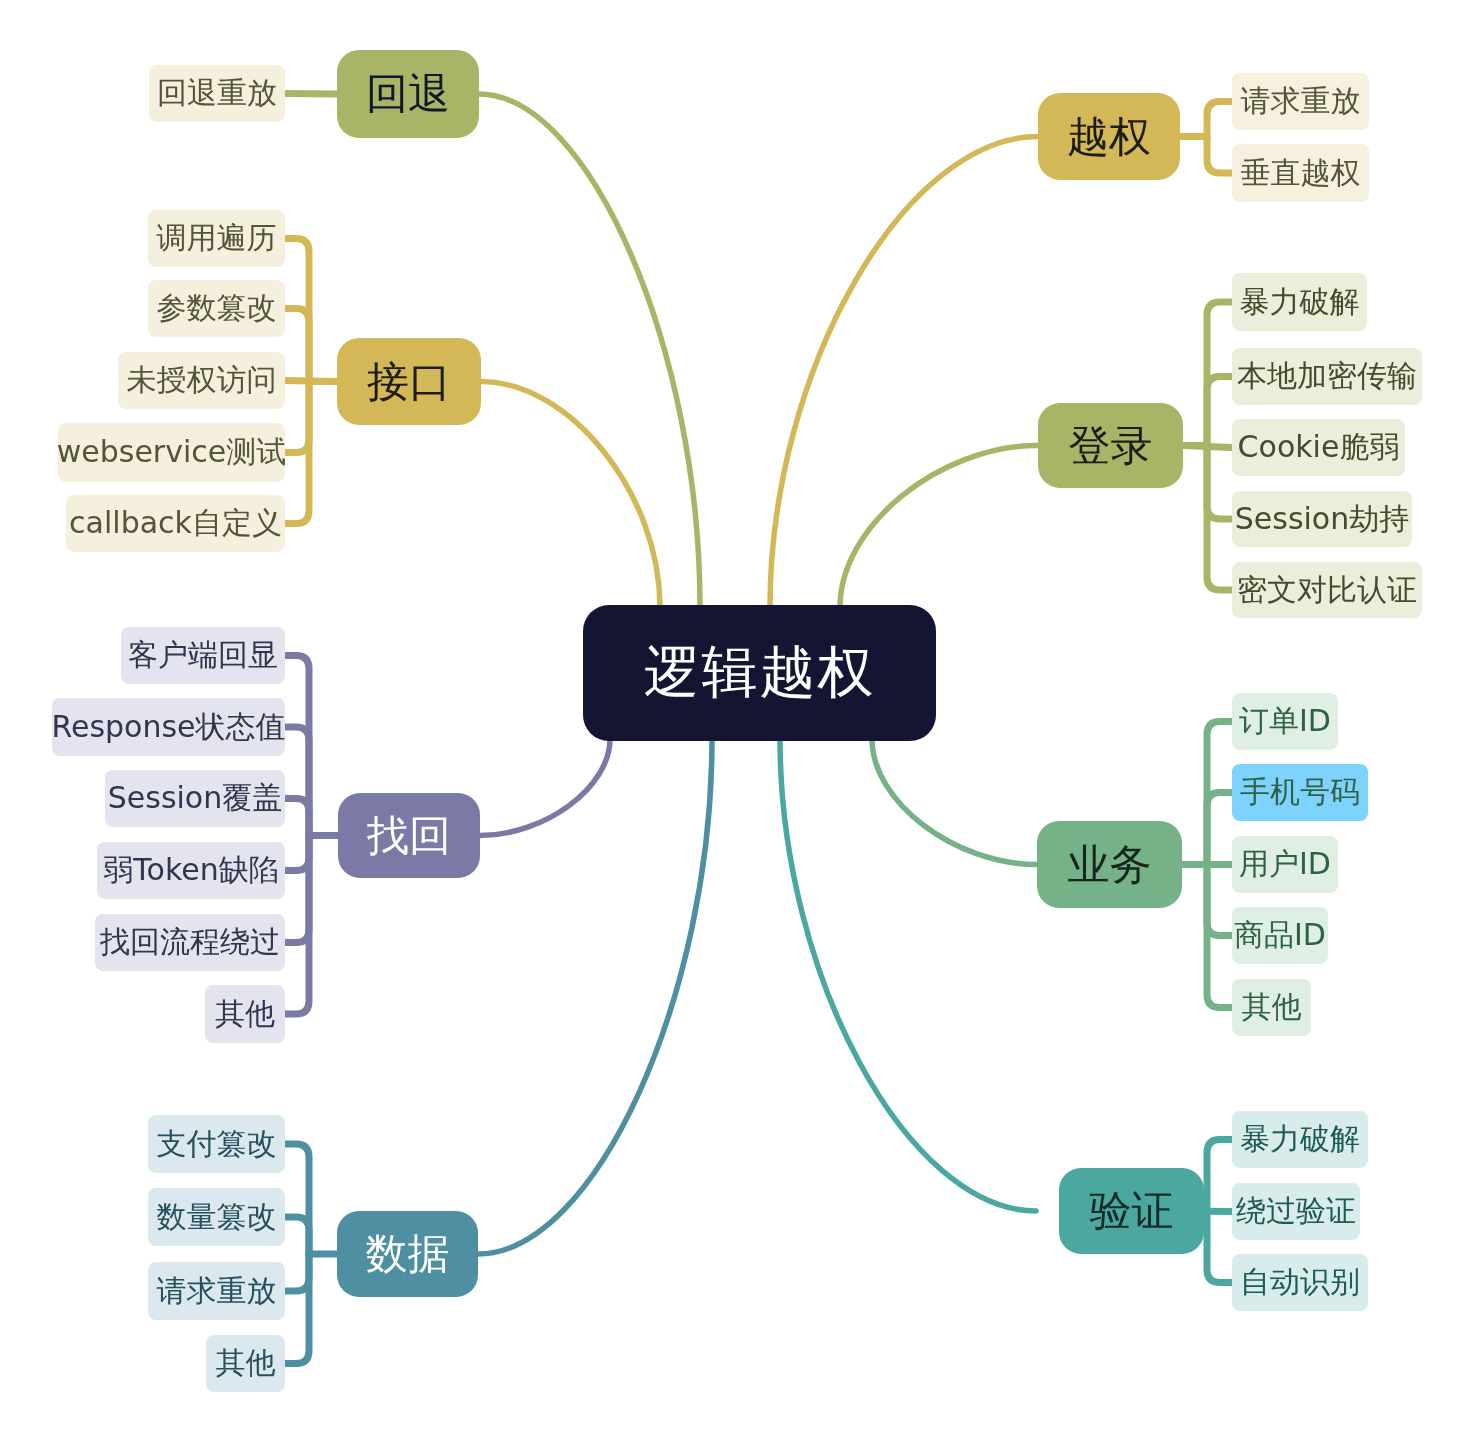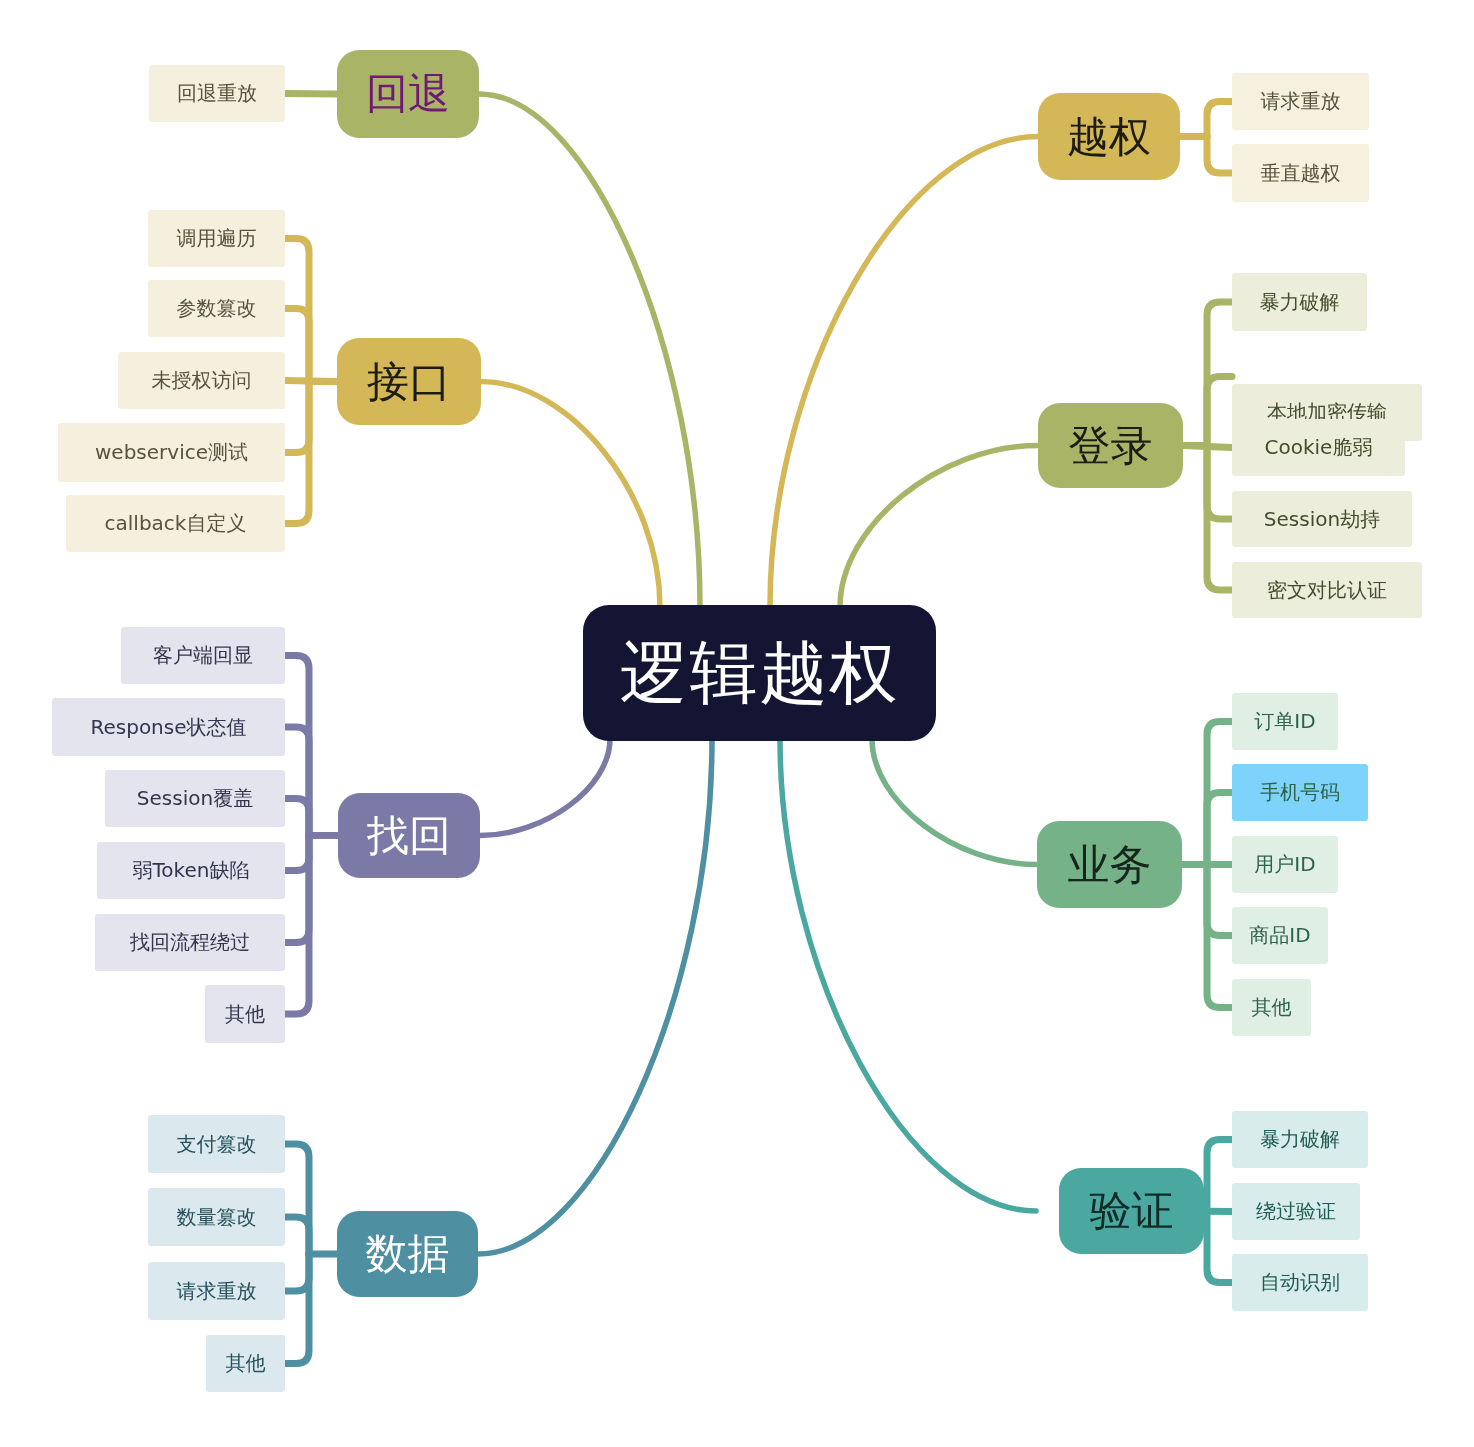--- a/index.html
+++ b/index.html
@@ -5,23 +5,23 @@
   html,body{margin:0;padding:0;}
   body{
     width:1474px;height:1447px;position:relative;overflow:hidden;background:#ffffff;
     font-family:"DejaVu Sans","Liberation Sans",sans-serif;
   }
   #connector-layer{position:absolute;left:0;top:0;z-index:1;}
   .node{
     position:absolute;display:flex;align-items:center;justify-content:center;
     box-sizing:border-box;white-space:nowrap;z-index:2;cursor:default;
   }
-  .root{border-radius:26px;font-size:68px;font-weight:500;letter-spacing:2px;z-index:3;}
+  .root{border-radius:26px;font-size:56px;font-weight:500;letter-spacing:2px;z-index:3;}
   .branch{border-radius:22px;font-size:42px;font-weight:400;}
-  .child{border-radius:3px;font-size:20px;font-weight:400;}
+  .child{border-radius:8px;font-size:30px;font-weight:400;}
 </style>
 </head>
 <body>
 
 <svg id="connector-layer" width="1474" height="1447" viewBox="0 0 1474 1447">
     <path d="M 479 94 C 589.5 94, 700 350.5, 700 607" stroke="#a9b467" stroke-width="5.5" fill="none" stroke-linecap="round"></path>
     <path d="M 285 93.5 L 337 94" stroke="#a9b467" stroke-width="7" fill="none" stroke-linecap="round"></path>
     <path d="M 481 381.5 C 570.5 381.5, 660 494.25, 660 607" stroke="#d4b857" stroke-width="5.5" fill="none" stroke-linecap="round"></path>
     <path d="M 309 381.5 L 337 381.5" stroke="#d4b857" stroke-width="7" fill="none" stroke-linecap="round"></path>
     <path d="M 285 238.5 H 296 Q 309 238.5 309 251.5 V 381.5" stroke="#d4b857" stroke-width="7" fill="none" stroke-linecap="round"></path>
@@ -63,21 +63,21 @@
     <path d="M 1232 1007.5 H 1220 Q 1207 1007.5 1207 994.5 V 864.5" stroke="#76b288" stroke-width="7" fill="none" stroke-linecap="round"></path>
     <path d="M 1036 1211 C 908 1211, 780 975, 780 739" stroke="#4aa8a0" stroke-width="5.5" fill="none" stroke-linecap="round"></path>
     <path d="M 1207 1211 L 1181 1211" stroke="#4aa8a0" stroke-width="7" fill="none" stroke-linecap="round"></path>
     <path d="M 1232 1139.5 H 1220 Q 1207 1139.5 1207 1152.5 V 1211" stroke="#4aa8a0" stroke-width="7" fill="none" stroke-linecap="round"></path>
     <path d="M 1232 1211.5 L 1181 1211" stroke="#4aa8a0" stroke-width="7" fill="none" stroke-linecap="round"></path>
     <path d="M 1232 1282.5 H 1220 Q 1207 1282.5 1207 1269.5 V 1211" stroke="#4aa8a0" stroke-width="7" fill="none" stroke-linecap="round"></path>
   </svg>
 
 <div class="node root" id="root-node" style="left: 583px; top: 605px; width: 353px; height: 136px; background: rgb(20, 21, 50); color: rgb(255, 255, 255);">逻辑越权</div>
 
-<div class="node branch" style="left: 337px; top: 50px; width: 142px; height: 88px; background: rgb(169, 180, 103); color: #701a75;">回退</div>
+<div class="node branch" style="left: 337px; top: 50px; width: 142px; height: 88px; background: rgb(169, 180, 103); color: #0f172a;">回退</div>
 <div class="node child" style="left: 149px; top: 65px; width: 136px; height: 57px; background: rgb(244, 240, 221); color: rgb(85, 83, 58);">回退重放</div>
 
 <div class="node branch" style="left: 337px; top: 338px; width: 144px; height: 87px; background: rgb(212, 184, 87); color: rgb(28, 28, 16);">接口</div>
 <div class="node child" style="left: 148px; top: 210px; width: 137px; height: 57px; background: rgb(244, 240, 221); color: rgb(85, 83, 58);">调用遍历</div>
 <div class="node child" style="left: 148px; top: 280px; width: 137px; height: 57px; background: rgb(244, 240, 221); color: rgb(85, 83, 58);">参数篡改</div>
 <div class="node child" style="left: 118px; top: 352px; width: 167px; height: 57px; background: rgb(244, 240, 221); color: rgb(85, 83, 58);">未授权访问</div>
 <div class="node child" style="left: 58px; top: 423px; width: 227px; height: 59px; background: rgb(244, 240, 221); color: rgb(85, 83, 58);">webservice测试</div>
 <div class="node child" style="left: 66px; top: 495px; width: 219px; height: 57px; background: rgb(244, 240, 221); color: rgb(85, 83, 58);">callback自定义</div>
 
 <div class="node branch" style="left: 338px; top: 793px; width: 142px; height: 85px; background: rgb(123, 122, 166); color: rgb(255, 255, 255);">找回</div>
@@ -93,21 +93,21 @@
 <div class="node child" style="left: 148px; top: 1188px; width: 137px; height: 58px; background: rgb(219, 233, 238); color: rgb(37, 80, 92);">数量篡改</div>
 <div class="node child" style="left: 148px; top: 1262px; width: 137px; height: 58px; background: rgb(219, 233, 238); color: rgb(37, 80, 92);">请求重放</div>
 <div class="node child" style="left: 206px; top: 1335px; width: 79px; height: 57px; background: rgb(219, 233, 238); color: rgb(37, 80, 92);">其他</div>
 
 <div class="node branch" style="left: 1038px; top: 93px; width: 142px; height: 87px; background: rgb(212, 184, 87); color: rgb(28, 28, 16);">越权</div>
 <div class="node child" style="left: 1232px; top: 73px; width: 137px; height: 57px; background: rgb(245, 241, 222); color: rgb(85, 83, 58);">请求重放</div>
 <div class="node child" style="left: 1232px; top: 144px; width: 137px; height: 58px; background: rgb(245, 241, 222); color: rgb(85, 83, 58);">垂直越权</div>
 
 <div class="node branch" style="left: 1038px; top: 403px; width: 145px; height: 85px; background: rgb(169, 180, 103); color: rgb(28, 28, 16);">登录</div>
 <div class="node child" style="left: 1232px; top: 273px; width: 135px; height: 58px; background: rgb(236, 237, 218); color: rgb(67, 77, 44);">暴力破解</div>
-<div class="node child" style="left: 1232px; top: 348px; width: 190px; height: 57px; background: rgb(236, 237, 218); color: rgb(67, 77, 44); margin-top: 36px;">本地加密传输</div>
+<div class="node child" style="left: 1232px; top: 348px; width: 190px; height: 57px; background: rgb(236, 237, 218); color: rgb(67, 77, 44);">本地加密传输</div>
 <div class="node child" style="left: 1232px; top: 419px; width: 173px; height: 57px; background: rgb(236, 237, 218); color: rgb(67, 77, 44);">Cookie脆弱</div>
 <div class="node child" style="left: 1232px; top: 491px; width: 180px; height: 56px; background: rgb(236, 237, 218); color: rgb(67, 77, 44);">Session劫持</div>
 <div class="node child" style="left: 1232px; top: 562px; width: 190px; height: 56px; background: rgb(236, 237, 218); color: rgb(67, 77, 44);">密文对比认证</div>
 
 <div class="node branch" style="left: 1037px; top: 821px; width: 145px; height: 87px; background: rgb(118, 178, 136); color: rgb(22, 38, 28);">业务</div>
 <div class="node child" style="left: 1232px; top: 693px; width: 106px; height: 57px; background: rgb(223, 239, 228); color: rgb(46, 98, 71);">订单ID</div>
 <div class="node child" style="left: 1232px; top: 764px; width: 136px; height: 57px; background: #7dd3fc; color: rgb(46, 98, 71);">手机号码</div>
 <div class="node child" style="left: 1232px; top: 836px; width: 106px; height: 57px; background: rgb(223, 239, 228); color: rgb(46, 98, 71);">用户ID</div>
 <div class="node child" style="left: 1232px; top: 907px; width: 96px; height: 57px; background: rgb(223, 239, 228); color: rgb(46, 98, 71);">商品ID</div>
 <div class="node child" style="left: 1232px; top: 979px; width: 79px; height: 57px; background: rgb(223, 239, 228); color: rgb(46, 98, 71);">其他</div>

